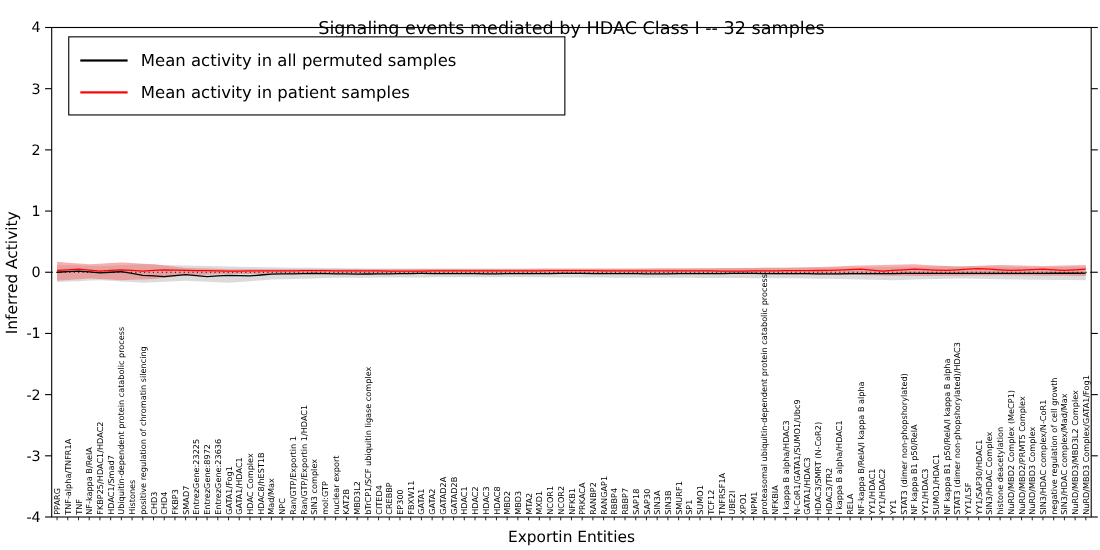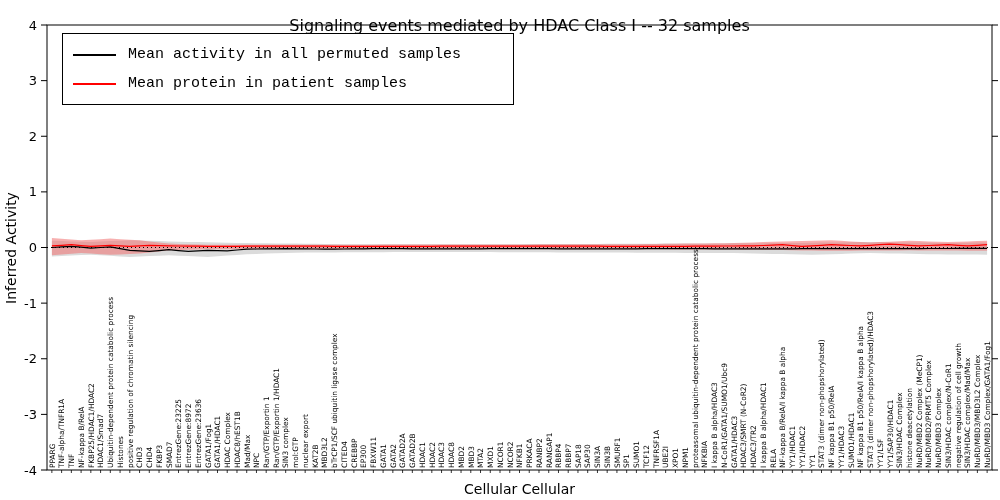--- a/index.html
+++ b/index.html
@@ -6,21 +6,21 @@
   .fig{position:relative;width:1000px;height:500px;background:#ffffff;
        font-family:"DejaVu Sans","Liberation Sans",sans-serif;overflow:hidden;}
   .title{position:absolute;left:47px;top:16px;width:945px;text-align:center;
          font-size:16px;color:#000;}
   .ylabel{position:absolute;left:-54px;top:240px;width:130px;text-align:center;
           font-size:14px;color:#000;transform:rotate(-90deg);}
   .xlabel{position:absolute;left:47px;top:481px;width:945px;text-align:center;
           font-size:14px;color:#000;}
   .legend{position:absolute;left:62px;top:33px;width:452px;background:#ffffff;
           border:1px solid #000;box-sizing:border-box;padding:6px 10px 6px 10px;}
-  .legend-row{display:flex;align-items:center;height:29px;font-size:15px;color:#000;font-family:Liberation Mono, monospace;}
+  .legend-row{display:flex;align-items:center;height:29px;font-size:15px;color:#000;}
   .swatch{display:inline-block;width:43px;height:0;border-top-style:solid;
           border-top-width:2px;margin-right:12px;flex:0 0 auto;}
   svg{position:absolute;left:0;top:0;}
 </style>
 </head>
 <body>
 
 <div class="fig">
   <svg id="plot" width="1000" height="500">
       <polygon points="51.9,240.8 61.6,241.1 71.4,241.4 81.1,241.7 90.8,241.9 100.6,241.5 110.3,241.1 120.1,240.7 129.8,240.3 139.6,240.5 149.3,240.8 159.0,241.1 168.8,241.4 178.5,241.7 188.3,241.9 198.0,242.1 207.7,242.3 217.5,242.5 227.2,242.7 237.0,242.9 246.7,243.0 256.5,243.2 266.2,243.3 275.9,243.4 285.7,243.5 295.4,243.6 305.2,243.7 314.9,243.8 324.7,243.9 334.4,244.1 344.1,244.2 353.9,244.2 363.6,244.2 373.4,244.2 383.1,244.2 392.9,244.2 402.6,244.2 412.3,244.2 422.1,244.2 431.8,244.2 441.6,244.2 451.3,244.2 461.0,244.2 470.8,244.2 480.5,244.2 490.3,244.2 500.0,244.2 509.8,244.2 519.5,244.2 529.2,244.1 539.0,244.1 548.7,244.1 558.5,244.0 568.2,244.0 578.0,244.0 587.7,243.9 597.4,243.9 607.2,243.8 616.9,243.8 626.7,243.8 636.4,243.7 646.1,243.7 655.9,243.7 665.6,243.6 675.4,243.6 685.1,243.6 694.9,243.5 704.6,243.5 714.3,243.4 724.1,243.4 733.8,243.3 743.6,243.3 753.3,243.2 763.1,243.2 772.8,243.1 782.5,243.1 792.3,243.0 802.0,242.9 811.8,242.8 821.5,242.6 831.3,242.5 841.0,242.4 850.7,242.2 860.5,242.1 870.2,241.9 880.0,242.1 889.7,242.2 899.4,242.4 909.2,242.5 918.9,242.6 928.7,242.8 938.4,242.9 948.2,243.0 957.9,242.9 967.6,242.8 977.4,242.6 987.1,242.5 987.1,254.7 977.4,254.6 967.6,254.5 957.9,254.5 948.2,254.4 938.4,254.3 928.7,254.2 918.9,254.0 909.2,253.8 899.4,253.6 889.7,253.4 880.0,253.2 870.2,253.1 860.5,253.3 850.7,253.6 841.0,253.9 831.3,254.2 821.5,254.5 811.8,254.7 802.0,254.5 792.3,254.3 782.5,254.1 772.8,253.9 763.1,253.7 753.3,253.5 743.6,253.3 733.8,253.1 724.1,253.0 714.3,253.0 704.6,252.9 694.9,252.9 685.1,252.9 675.4,252.8 665.6,252.8 655.9,252.7 646.1,252.7 636.4,252.7 626.7,252.6 616.9,252.6 607.2,252.5 597.4,252.5 587.7,252.5 578.0,252.4 568.2,252.4 558.5,252.4 548.7,252.3 539.0,252.3 529.2,252.3 519.5,252.2 509.8,252.2 500.0,252.2 490.3,252.1 480.5,252.1 470.8,252.1 461.0,252.0 451.3,252.0 441.6,252.0 431.8,252.0 422.1,252.0 412.3,252.1 402.6,252.1 392.9,252.1 383.1,252.2 373.4,252.2 363.6,252.3 353.9,252.3 344.1,252.3 334.4,252.4 324.7,252.4 314.9,252.5 305.2,252.5 295.4,252.8 285.7,253.1 275.9,253.3 266.2,253.6 256.5,253.9 246.7,254.2 237.0,254.9 227.2,255.6 217.5,256.3 207.7,257.0 198.0,256.5 188.3,256.1 178.5,255.7 168.8,255.3 159.0,255.7 149.3,256.1 139.6,256.5 129.8,257.0 120.1,256.4 110.3,255.8 100.6,255.3 90.8,254.7 81.1,255.1 71.4,255.6 61.6,256.0 51.9,256.4" fill="#c8c8c8" fill-opacity="0.65" stroke="none"></polygon>
@@ -246,24 +246,24 @@
       <line x1="41" y1="414.375" x2="47" y2="414.375" stroke="#000" stroke-width="1"></line>
       <line x1="992" y1="414.375" x2="998" y2="414.375" stroke="#000" stroke-width="1"></line>
       <text x="37" y="418.875" text-anchor="end" font-size="13" fill="#000" font-family="&quot;DejaVu Sans&quot;,&quot;Liberation Sans&quot;,sans-serif">-3</text>
       <line x1="41" y1="470" x2="47" y2="470" stroke="#000" stroke-width="1"></line>
       <line x1="992" y1="470" x2="998" y2="470" stroke="#000" stroke-width="1"></line>
       <text x="37" y="474.5" text-anchor="end" font-size="13" fill="#000" font-family="&quot;DejaVu Sans&quot;,&quot;Liberation Sans&quot;,sans-serif">-4</text>
       <rect x="47" y="25" width="945" height="445" fill="none" stroke="#000000" stroke-width="1"></rect>
     </svg>
   <div class="title">Signaling events mediated by HDAC Class I -- 32 samples</div>
   <div class="ylabel">Inferred Activity</div>
-  <div class="xlabel">Cellular Cellular</div>
+  <div class="xlabel">Exportin Entities</div>
   <div class="legend">
     <div class="legend-row">
       <span class="swatch" id="sw-permuted" style="border-top-color: rgb(0, 0, 0);"></span>
       <span>Mean activity in all permuted samples</span>
     </div>
     <div class="legend-row">
       <span class="swatch" id="sw-patient" style="border-top-color: rgb(255, 0, 0);"></span>
-      <span>Mean protein in patient samples</span>
+      <span>Mean activity in patient samples</span>
     </div>
   </div>
 </div>
 
 </body></html>

